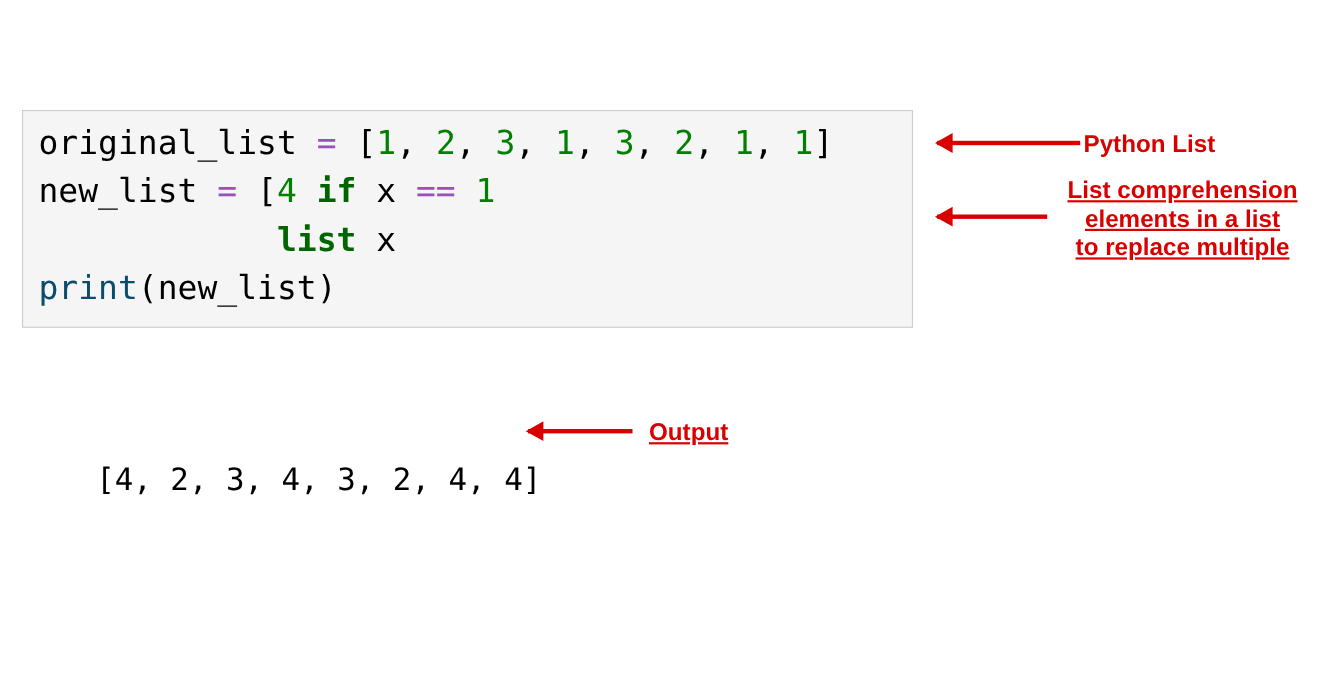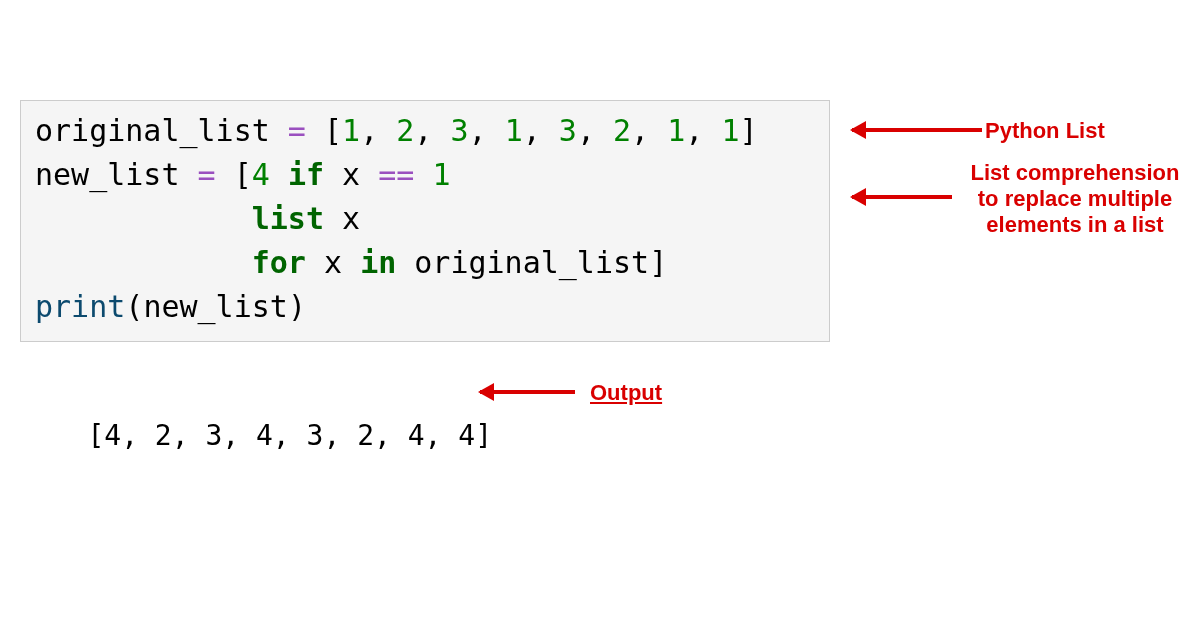--- a/index.html
+++ b/index.html
@@ -51,21 +51,21 @@
 
   .anno {
     position: absolute;
     color: #d90000;
     font-family: Arial, "Helvetica Neue", Helvetica, sans-serif;
     font-weight: bold;
     font-size: 22px;
     line-height: 26px;
     text-align: left;
   }
-  .anno.center { text-align: center; }
+  .anno.center { text-align: center; text-decoration: underline; }
 
   .arrow {
     position: absolute;
     height: 4px;
     background: #d90000;
   }
   .arrow::before {
     content: "";
     position: absolute;
     left: -2px;
@@ -80,39 +80,38 @@
 <body>
 <div class="stage">
 
   <div class="code-cell">
     <div class="code-line"><span class="tok-name">original_list</span><span class="tok-op"> = </span><span class="tok-punct">[</span><span class="tok-num">1</span><span class="tok-punct">, </span><span class="tok-num">2</span><span class="tok-punct">, </span><span class="tok-num">3</span><span class="tok-punct">, </span><span class="tok-num">1</span><span class="tok-punct">, </span><span class="tok-num">3</span><span class="tok-punct">, </span><span class="tok-num">2</span><span class="tok-punct">, </span><span class="tok-num">1</span><span class="tok-punct">, </span><span class="tok-num">1</span><span class="tok-punct">]</span></div>
 
     <div class="code-line"><span class="tok-name">new_list</span><span class="tok-op"> = </span><span class="tok-punct">[</span><span class="tok-num">4</span><span> </span><span class="tok-kw">if</span><span> </span><span class="tok-name">x</span><span> </span><span class="tok-op">==</span><span> </span><span class="tok-num">1</span></div>
 
     <div class="code-line"><span>            </span><span class="tok-kw">list</span><span> </span><span class="tok-name">x</span></div>
 
-    <div class="code-line"><span>            </span><span class="tok-kw">for</span><span> </span><span class="tok-name">x</span><span> </span><span class="tok-kw">in</span><span> </span><span class="tok-name">original_list</span><span class="tok-punct">]</span></div>
 
     <div class="code-line"><span class="tok-func">print</span><span class="tok-punct">(</span><span class="tok-name">new_list</span><span class="tok-punct">)</span></div>
   </div>
 
   <div class="output-line">
     <span>[4, 2, 3, 4, 3, 2, 4, 4]</span>
   </div>
 
   <div class="arrow" style="left:852px; top:128px; width:130px;"></div>
   <div class="anno" style="left:985px; top:118px;">
     <span>Python List</span>
   </div>
 
   <div class="arrow" style="left:852px; top:195px; width:100px;"></div>
   <div class="anno center" style="left:960px; top:160px; width:230px;">
     <div>List comprehension</div>
+    <div>elements in a list</div>
     <div>to replace multiple</div>
-    <div>elements in a list</div>
   </div>
 
   <div class="arrow" style="left:480px; top:390px; width:95px;"></div>
   <div class="anno" style="left:590px; top:380px;text-decoration:underline;">
     <span>Output</span>
   </div>
 
 </div>
 
 </body></html>

